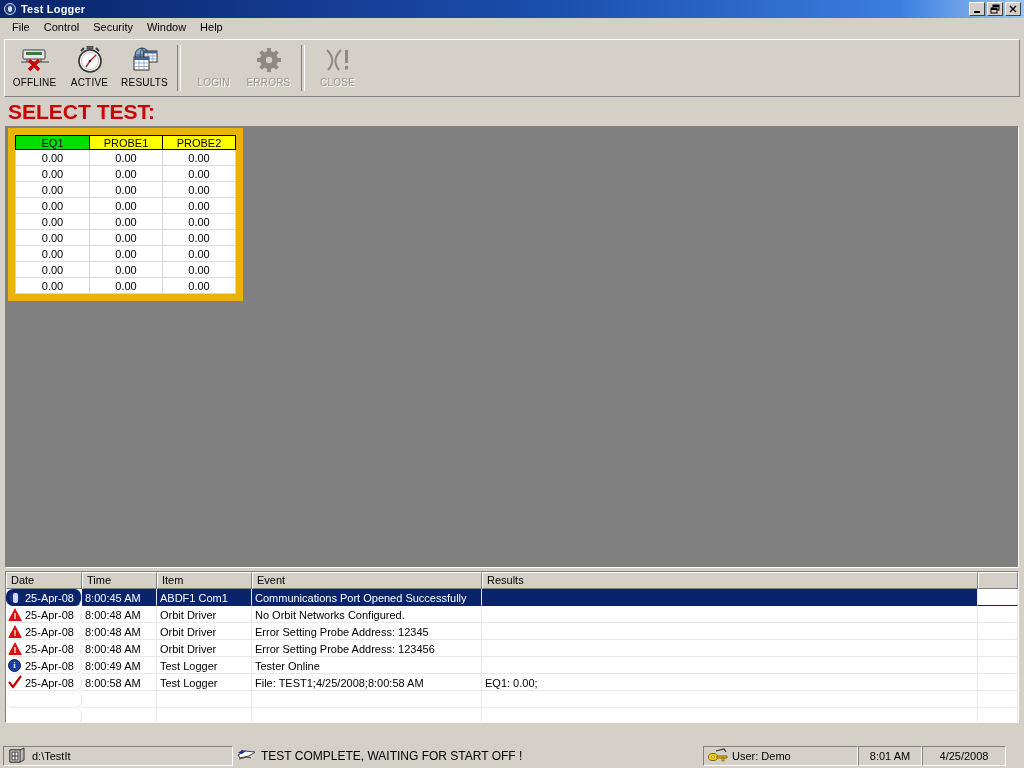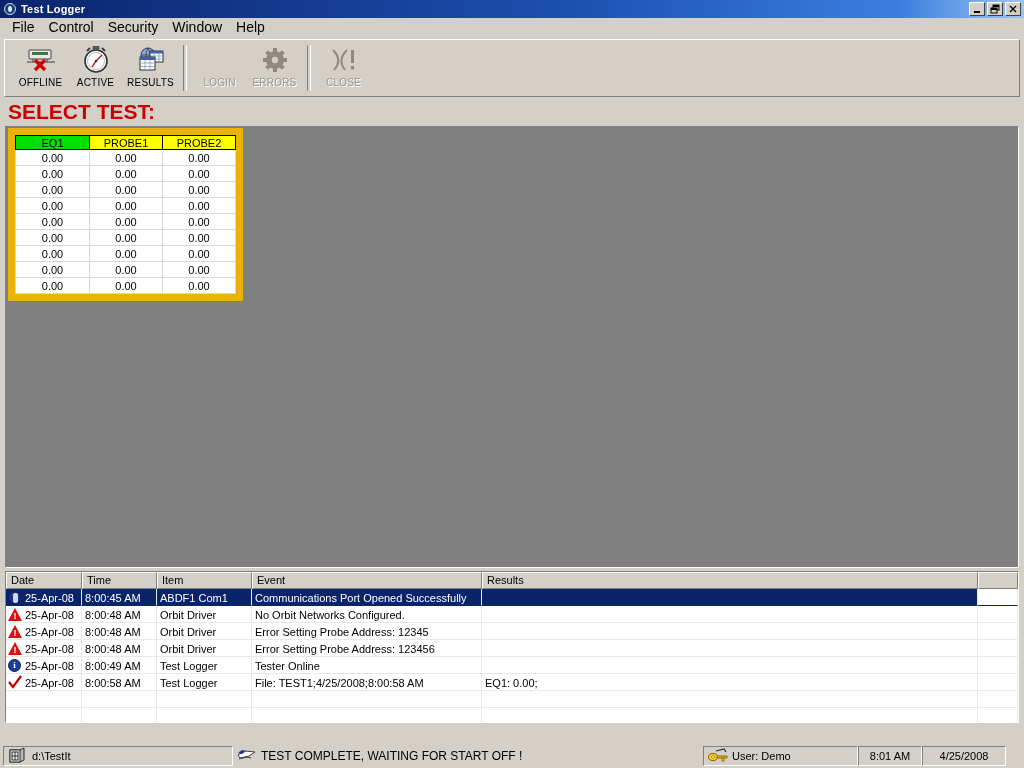--- a/index.html
+++ b/index.html
@@ -85,38 +85,38 @@
     height: 19px;
     background: #d4d0c8;
     display: flex;
     align-items: center;
     padding-left: 5px;
     box-sizing: border-box;
     border-bottom: 1px solid #d4d0c8;
   }
   .menu-item {
     padding: 2px 7px;
-    font-size: 14px;
+    font-size: 11px;
     color: #000;
     white-space: nowrap;
   }
 
   
   .toolbar-outer {
     margin: 2px 4px 1px 4px;
     border-top: 1px solid #ffffff;
     border-left: 1px solid #ffffff;
     border-right: 1px solid #808080;
     border-bottom: 1px solid #808080;
     background: #d4d0c8;
     height: 58px;
     box-sizing: border-box;
     display: flex;
     align-items: stretch;
-    padding: 2px 8px;
+    padding: 2px 2px;
   }
   .tb-btn {
     width: 55px;
     display: flex;
     flex-direction: column;
     align-items: center;
     justify-content: flex-start;
     padding-top: 3px;
     box-sizing: border-box;
   }
@@ -288,21 +288,21 @@
     font-size: 11px;
     padding: 1px 0 0 3px;
     border-right: 1px solid #e8e8e8;
     border-bottom: 1px solid #e8e8e8;
     white-space: nowrap;
     overflow: hidden;
     color: #000;
     display: flex;
     align-items: center;
   }
-  .cell.date { padding-left: 1px; }
+  .cell.date { padding-left: 1px; border-radius: 7px; }
   .rowicon {
     width: 16px; height: 15px;
     flex: 0 0 auto;
     margin-right: 2px;
     position: relative;
   }
   
   .ic-wait { }
   .ic-wait .c {
     position:absolute; left:1px; top:1px; width:13px; height:13px;

